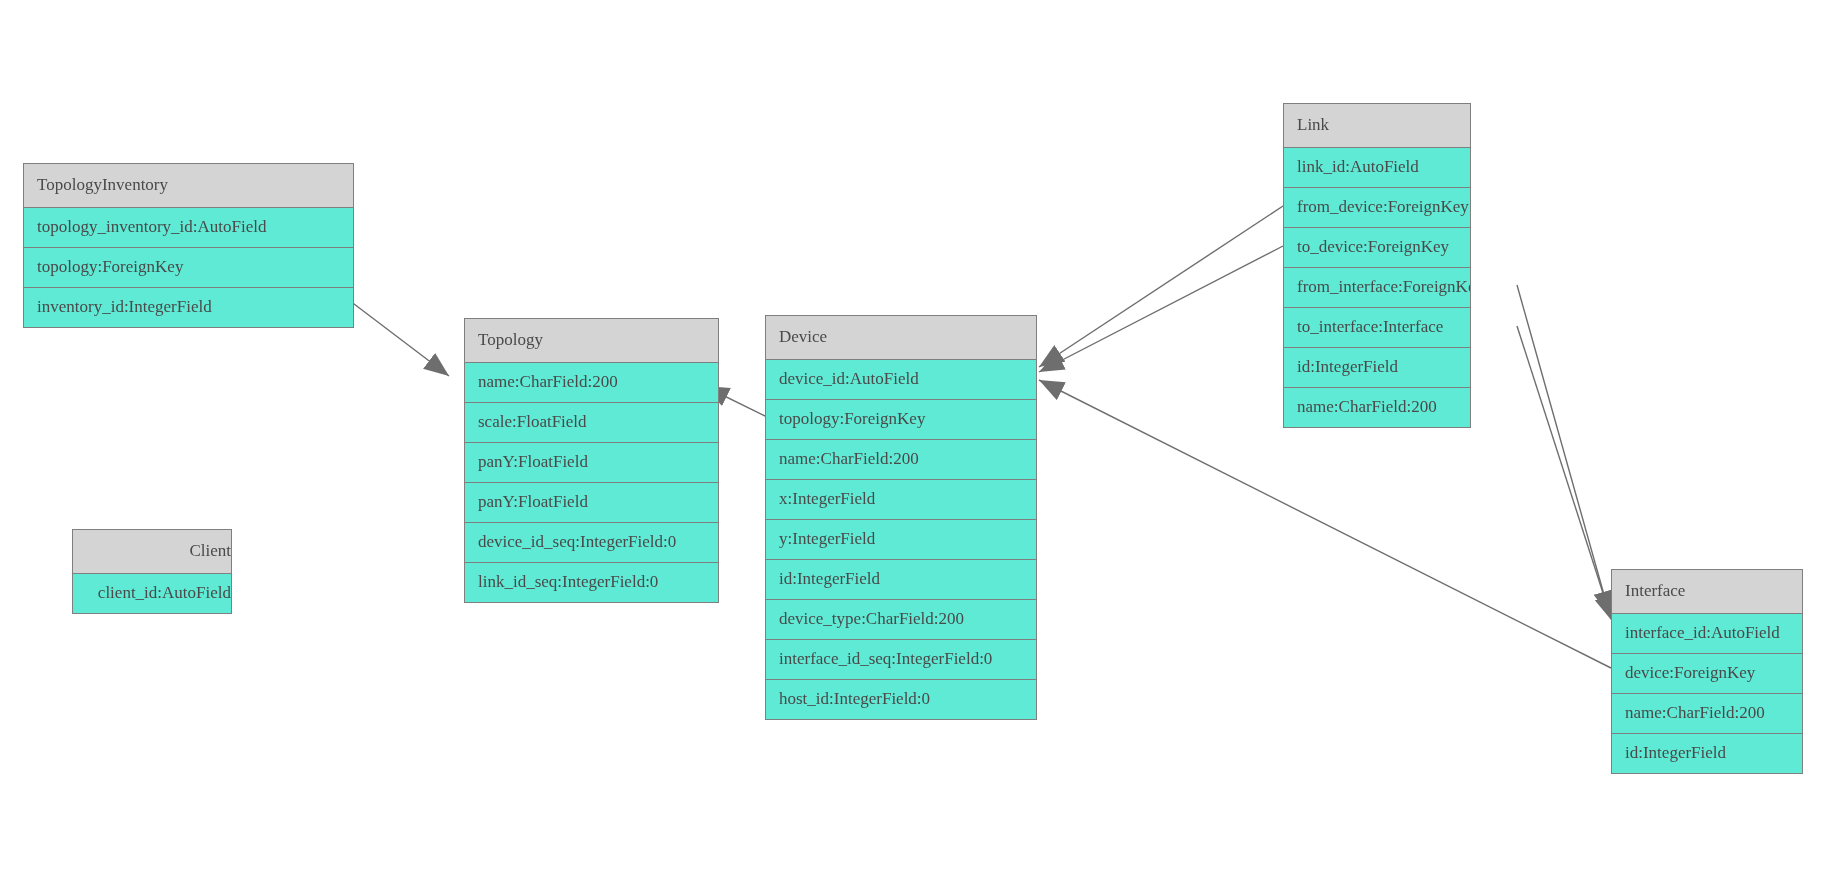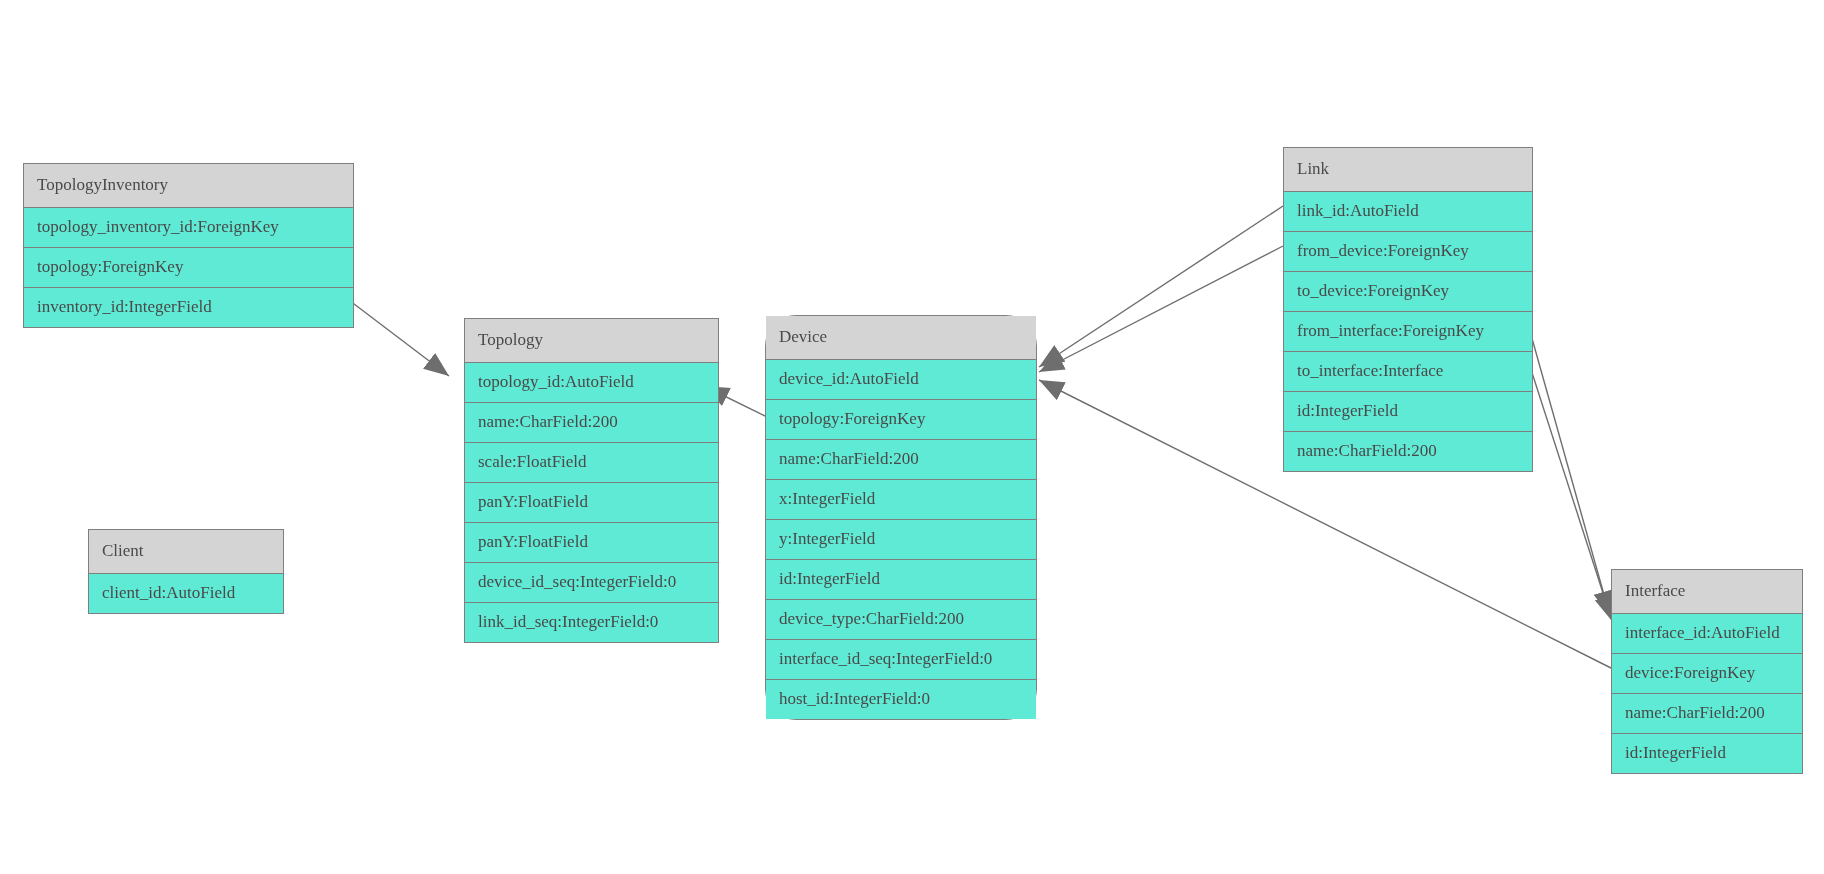--- a/index.html
+++ b/index.html
@@ -68,51 +68,50 @@
       <line x1="765" y1="416" x2="704" y2="386" stroke="#6e6e6e" stroke-width="1.4" marker-end="url(#arrow)"></line>
       <line x1="1283" y1="206" x2="1039" y2="367" stroke="#6e6e6e" stroke-width="1.4" marker-end="url(#arrow)"></line>
       <line x1="1283" y1="246" x2="1039" y2="372" stroke="#6e6e6e" stroke-width="1.4" marker-end="url(#arrow)"></line>
       <line x1="1611" y1="668" x2="1039" y2="380" stroke="#6e6e6e" stroke-width="1.4" marker-end="url(#arrow)"></line>
       <line x1="1517" y1="285" x2="1610" y2="616" stroke="#6e6e6e" stroke-width="1.4" marker-end="url(#arrow)"></line>
       <line x1="1517" y1="326" x2="1612" y2="621" stroke="#6e6e6e" stroke-width="1.4" marker-end="url(#arrow)"></line>
     </svg>
   <div id="entities">
       <div class="entity" style="left: 23px; top: 163px; width: 331px;">
         <div class="entity-header">TopologyInventory</div>
-        <div class="entity-field">topology_inventory_id:ForeignKey</div>
+        <div class="entity-field">topology_inventory_id:AutoField</div>
         <div class="entity-field">topology:ForeignKey</div>
         <div class="entity-field">inventory_id:IntegerField</div>
       </div>
-      <div class="entity" style="left: 88px; top: 529px; width: 196px;">
+      <div class="entity" style="left: 72px; top: 529px; width: 160px; text-align: right;">
         <div class="entity-header">Client</div>
         <div class="entity-field">client_id:AutoField</div>
       </div>
       <div class="entity" style="left: 464px; top: 318px; width: 255px;">
         <div class="entity-header">Topology</div>
-        <div class="entity-field">topology_id:AutoField</div>
         <div class="entity-field">name:CharField:200</div>
         <div class="entity-field">scale:FloatField</div>
         <div class="entity-field">panY:FloatField</div>
         <div class="entity-field">panY:FloatField</div>
         <div class="entity-field">device_id_seq:IntegerField:0</div>
         <div class="entity-field">link_id_seq:IntegerField:0</div>
       </div>
-      <div class="entity" style="left: 765px; top: 315px; width: 272px; border-radius: 31px;">
+      <div class="entity" style="left: 765px; top: 315px; width: 272px;">
         <div class="entity-header">Device</div>
         <div class="entity-field">device_id:AutoField</div>
         <div class="entity-field">topology:ForeignKey</div>
         <div class="entity-field">name:CharField:200</div>
         <div class="entity-field">x:IntegerField</div>
         <div class="entity-field">y:IntegerField</div>
         <div class="entity-field">id:IntegerField</div>
         <div class="entity-field">device_type:CharField:200</div>
         <div class="entity-field">interface_id_seq:IntegerField:0</div>
         <div class="entity-field">host_id:IntegerField:0</div>
       </div>
-      <div class="entity" style="left: 1283px; top: 103px; width: 250px; margin-top: 44px;">
+      <div class="entity" style="left: 1283px; top: 103px; width: 188px;">
         <div class="entity-header">Link</div>
         <div class="entity-field">link_id:AutoField</div>
         <div class="entity-field">from_device:ForeignKey</div>
         <div class="entity-field">to_device:ForeignKey</div>
         <div class="entity-field">from_interface:ForeignKey</div>
         <div class="entity-field">to_interface:Interface</div>
         <div class="entity-field">id:IntegerField</div>
         <div class="entity-field">name:CharField:200</div>
       </div>
       <div class="entity" style="left: 1611px; top: 569px; width: 192px;">

